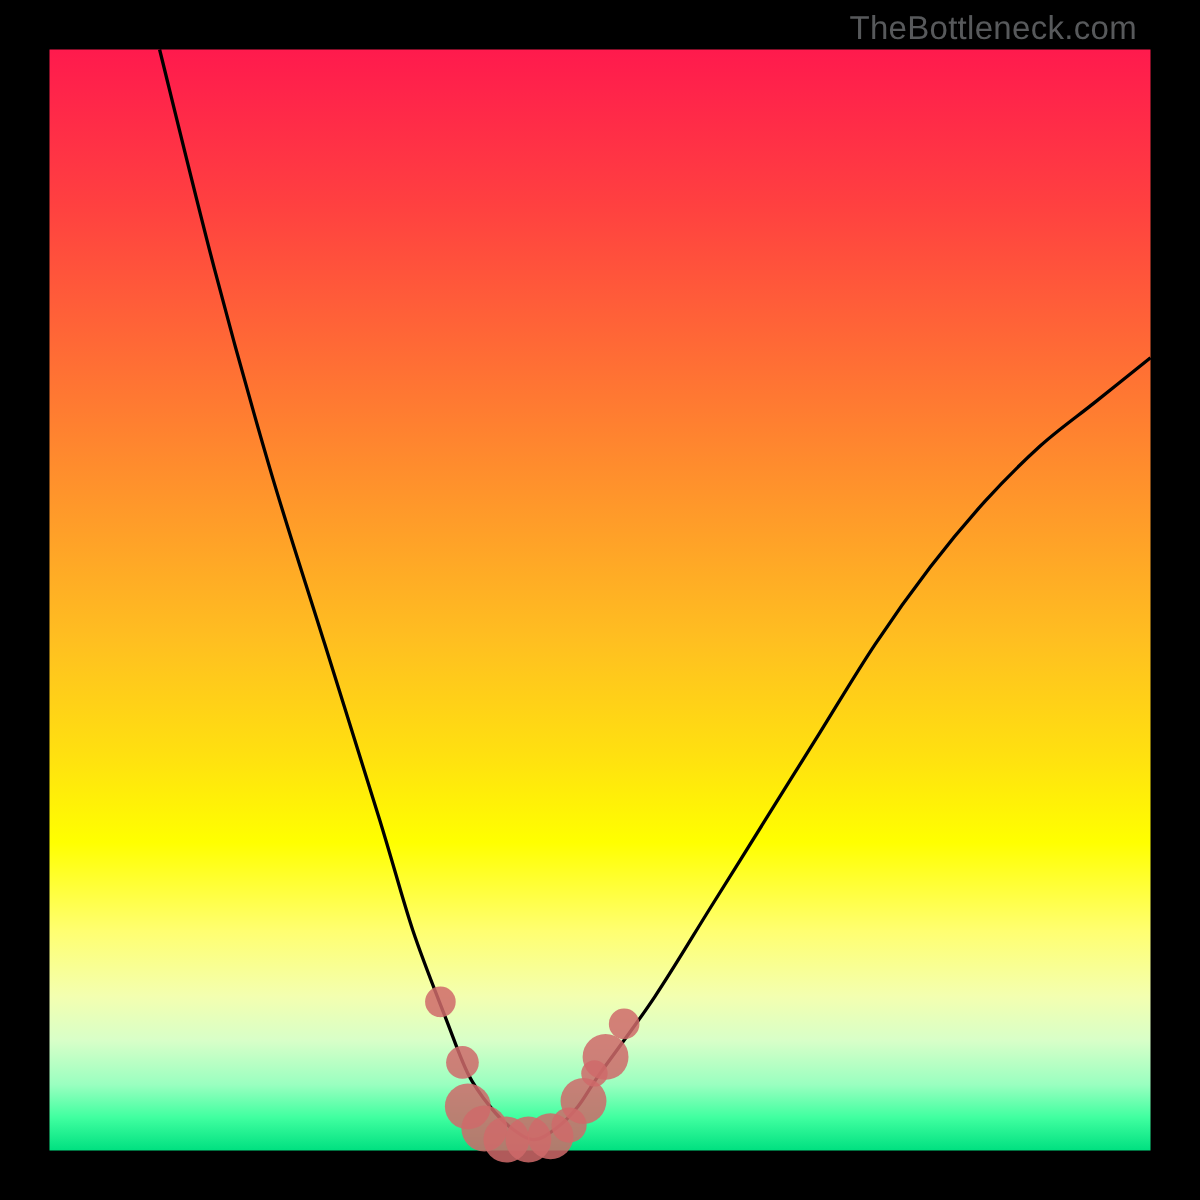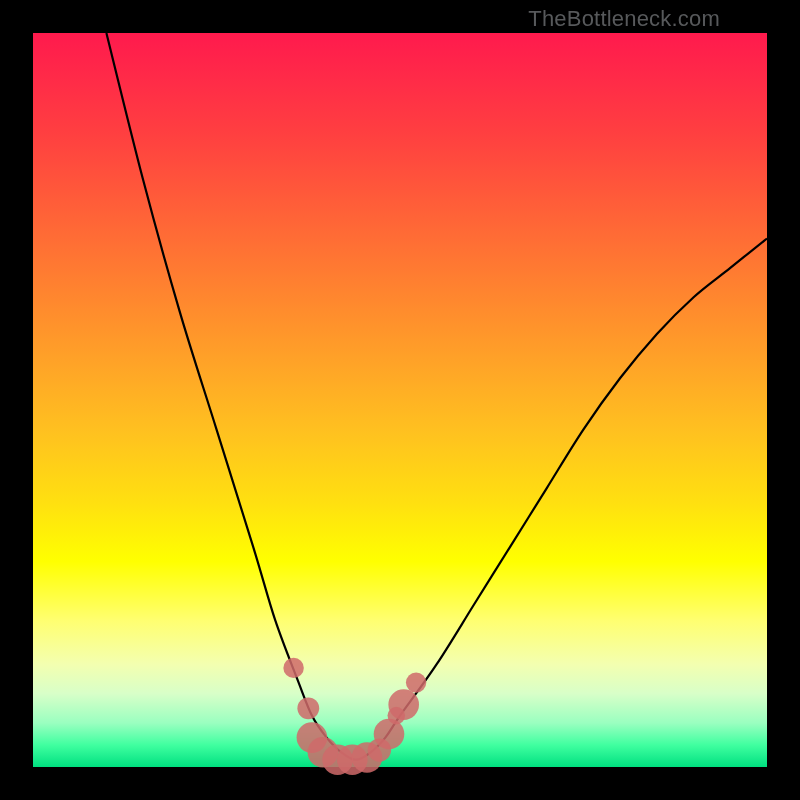--- a/index.html
+++ b/index.html
@@ -11,20 +11,21 @@
     overflow: hidden;
     font-family: Arial, Helvetica, sans-serif;
   }
   .frame {
     position: absolute;
     left: 0;
     top: 0;
     width: 732px;
     height: 800px;
     background: #000;
+    padding-left: 38px;
   }
   .plot {
     position: absolute;
     left: 33px;
     top: 33px;
     width: 734px;
     height: 734px;
     
     background: linear-gradient(to bottom,
       #ff1a4d 0%,

